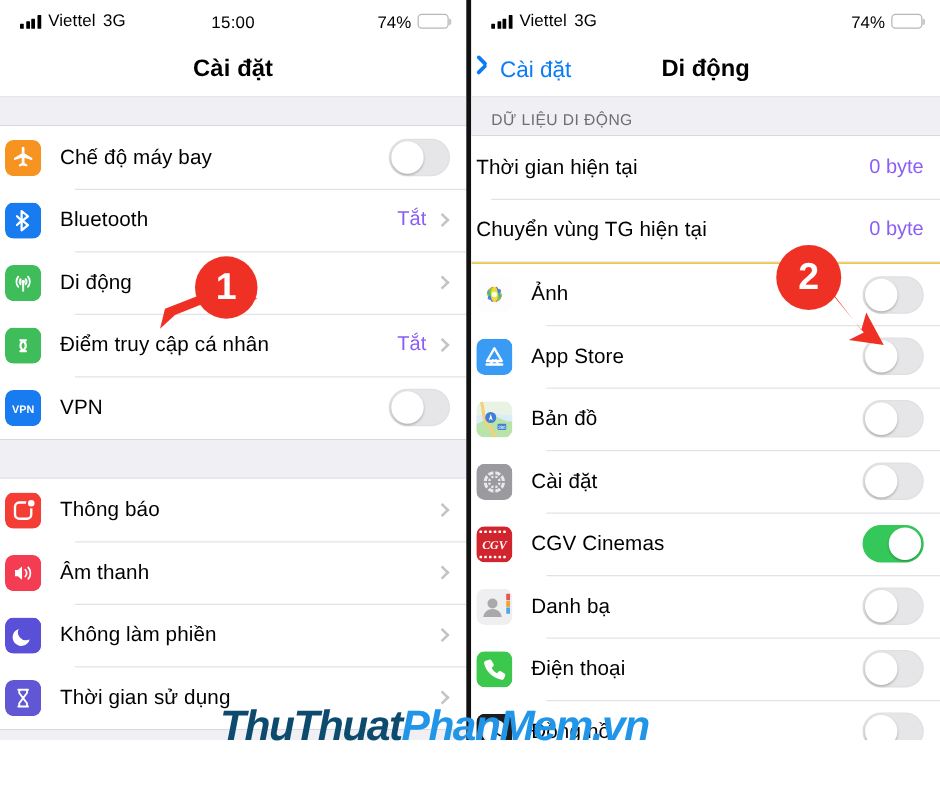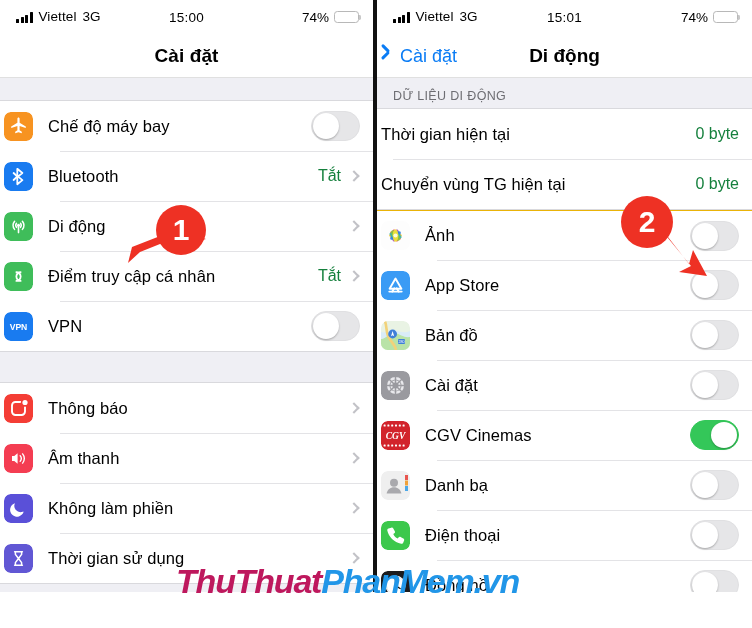--- a/index.html
+++ b/index.html
@@ -108,21 +108,21 @@
   .ico {
     width: 29px; height: 29px; border-radius: 6.6px; flex: none;
     margin-right: 15px; position: relative;
     display: flex; align-items: center; justify-content: center;
     overflow: hidden;
   }
   .label { font-size: 16.5px; color: #000; letter-spacing: .1px; }
   .row .right {
     margin-left: auto; display: flex; align-items: center; gap: 9px;
   }
-  .value { font-size: 16px; color: #15803d; }
+  .value { font-size: 16px; color: #8b5cf6; }
   .chev {
     width: 8px; height: 8px; flex: none;
     border-right: 2px solid #c2c2c7; border-top: 2px solid #c2c2c7;
     transform: rotate(45deg); margin-right: 2px;
   }
   .toggle {
     width: 49px; height: 30px; border-radius: 15px; flex: none;
     background: #e6e6e8; position: relative;
     border: 1px solid #e0e0e2;
   }
@@ -151,21 +151,21 @@
 
   
   .watermark {
     position: absolute; z-index: 60;
     left: 176px; top: 562px;
     font-size: 34px; font-weight: 700; font-style: italic;
     letter-spacing: -1.2px;
     white-space: nowrap;
     font-family: "Liberation Sans", sans-serif;
   }
-  .wm-a { color: #be185d; }
+  .wm-a { color: #0c4a6e; }
   .wm-b { color: #2196e8; }
 </style>
 </head>
 <body>
 
 <div class="stage">
 
   <div class="phone left">
 
     <div class="statusbar">
@@ -360,21 +360,20 @@
       <div class="sb-left">
         <span class="bars">
             <i></i>
             <i></i>
             <i></i>
             <i></i>
           </span>
         <span class="carrier">Viettel</span>
         <span class="carrier">3G</span>
       </div>
-      <div class="sb-time">15:01</div>
       <div class="sb-right">
         <span class="batt-pct">74%</span>
         <span class="batt"><span class="lvl" style="width:74%"></span></span>
       </div>
     </div>
 
     <div class="navbar">
       <span class="nav-back">
         <span class="chev-back"></span>
         <span class="nav-back-label">Cài đặt</span>

